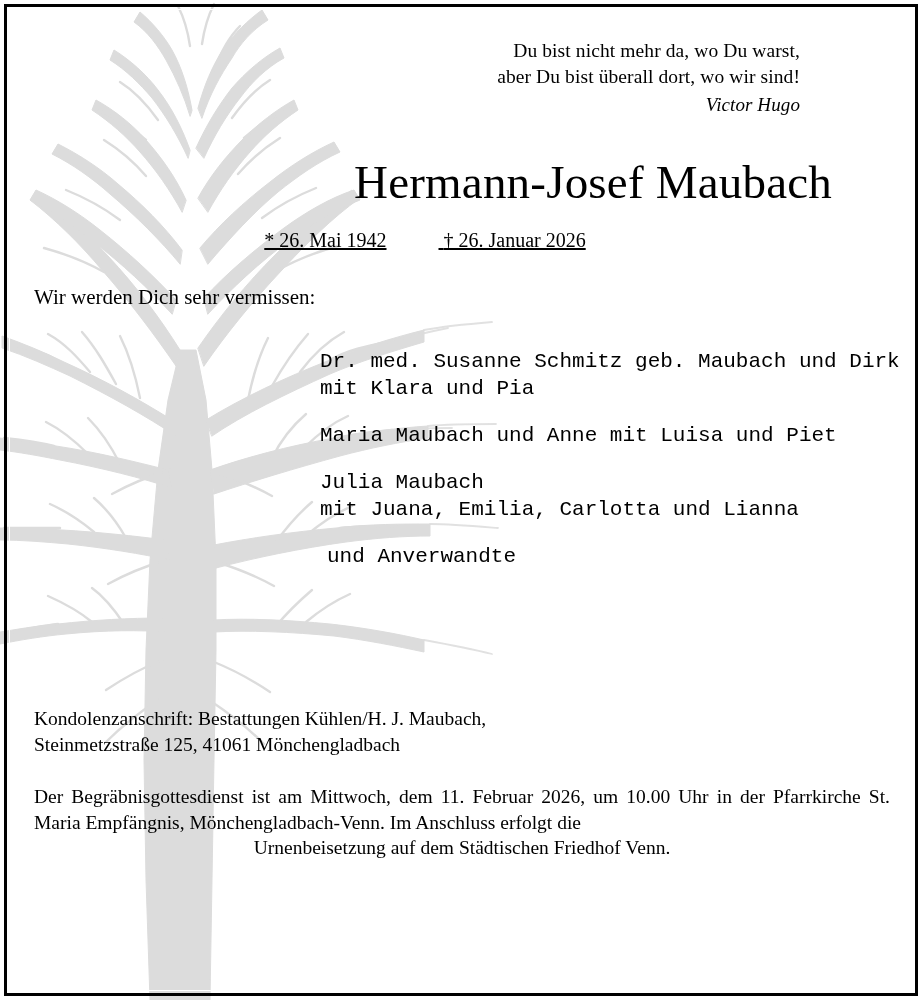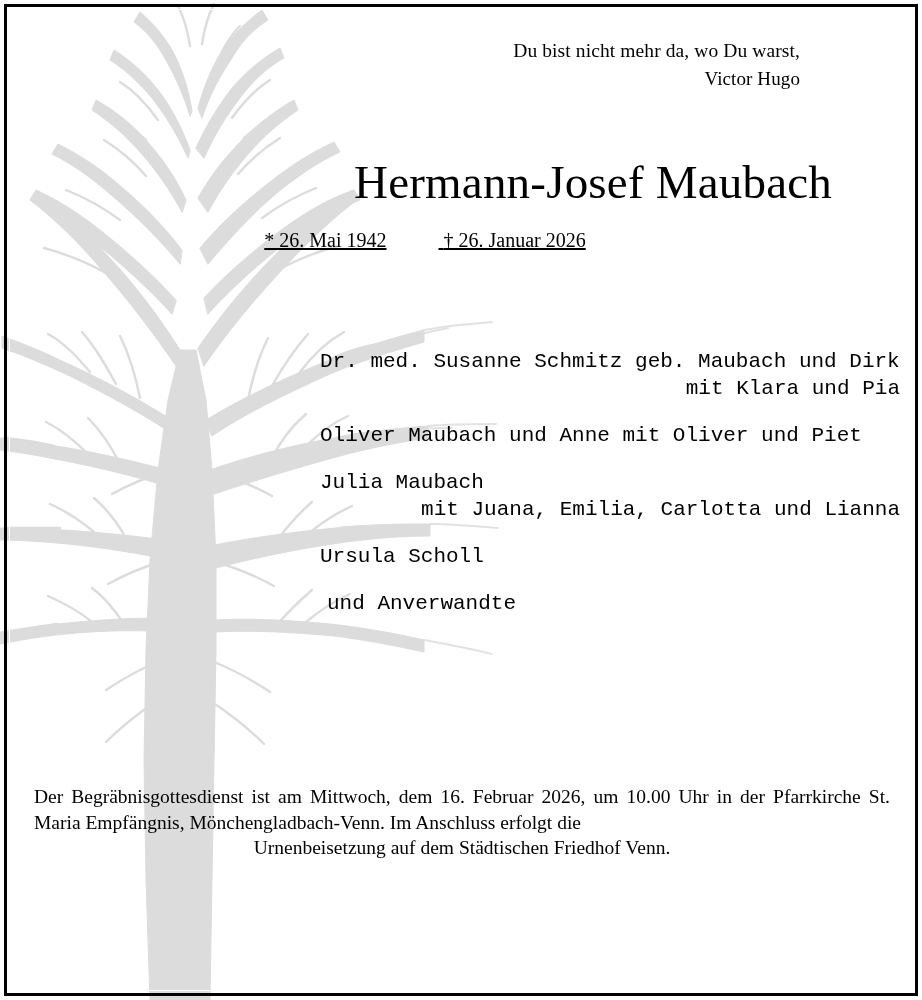--- a/index.html
+++ b/index.html
@@ -72,20 +72,21 @@
     right: 32px;
     top: 30px;
     width: 520px;
     text-align: right;
     font-size: 19.5px;
     line-height: 26px;
     letter-spacing: 0.1px;
   }
   .quote-author {
     display: block;
+    font-style: italic;
     margin-top: 2px;
     font-size: 19px;
   }
 
   .deceased-name {
     position: absolute;
     left: 0;
     right: 0;
     top: 146px;
     text-align: right;
@@ -122,21 +123,21 @@
     position: absolute;
     left: 320px;
     top: 340px;
     width: 580px;
     font-size: 21px;
     line-height: 27px;
     font-family: Liberation Mono, monospace;
   }
   .family-entry { margin-bottom: 20px; }
   .family-entry:last-child { margin-bottom: 0; }
-  .family-entry .sub { display: block; text-align: right; }
+  .family-entry .sub { display: block; }
   .family-entry.indented { padding-left: 7px; }
 
   .block-text {
     position: absolute;
     left: 34px;
     font-size: 19.5px;
     line-height: 25.5px;
     width: 856px;
   }
   .condolence { top: 698px; }
@@ -263,52 +264,55 @@
     </svg>
   </div>
 
   <div class="frame-outer"></div>
   <div class="frame-inner"></div>
 
   <div class="content">
 
     <div class="quote">
       <span>Du bist nicht mehr da, wo Du warst,</span><br>
+      <span>aber Du bist überall dort, wo wir sind!</span>
       <span class="quote-author">Victor Hugo</span>
     </div>
 
     <h1 class="deceased-name">Hermann-Josef Maubach</h1>
 
     <div class="dates">
       <span class="date-birth">* 26. Mai 1942</span>
       <span class="date-death">† 26. Januar 2026</span>
     </div>
 
+    <div class="miss-line">Wir werden Dich sehr vermissen:</div>
 
     <div class="family-list">
       <div class="family-entry">
         <span>Dr. med. Susanne Schmitz geb. Maubach und Dirk</span>
         <span class="sub">mit Klara und Pia</span>
       </div>
       <div class="family-entry">
-        <span>Oliver Maubach und Anne mit Oliver und Piet</span>
+        <span>Maria Maubach und Anne mit Luisa und Piet</span>
       </div>
       <div class="family-entry">
         <span>Julia Maubach</span>
         <span class="sub">mit Juana, Emilia, Carlotta und Lianna</span>
       </div>
-      <div class="family-entry">
-        <span>Ursula Scholl</span>
-      </div>
       <div class="family-entry indented">
         <span>und Anverwandte</span>
       </div>
     </div>
 
+    <div class="block-text condolence">
+      <span>Kondolenzanschrift: Bestattungen Kühlen/H. J. Maubach,</span><br>
+      <span>Steinmetzstraße 125, 41061 Mönchengladbach</span>
+    </div>
 
     <div class="block-text service">
-      <span>Der Begräbnisgottesdienst ist am Mittwoch, dem 16. Februar 2026, um 10.00 Uhr in der Pfarrkirche St. Maria Empfängnis, Mönchengladbach-Venn. Im Anschluss erfolgt die</span>
+      <span>Der Begräbnisgottesdienst ist am Mittwoch, dem 11. Februar 2026, um 10.00 Uhr in der Pfarrkirche St. Maria Empfängnis, Mönchengladbach-Venn. Im Anschluss erfolgt die</span>
       <div class="service-last">Urnenbeisetzung auf dem Städtischen Friedhof Venn.</div>
     </div>
 
 
   </div>
 </div>
 
 </body></html>

